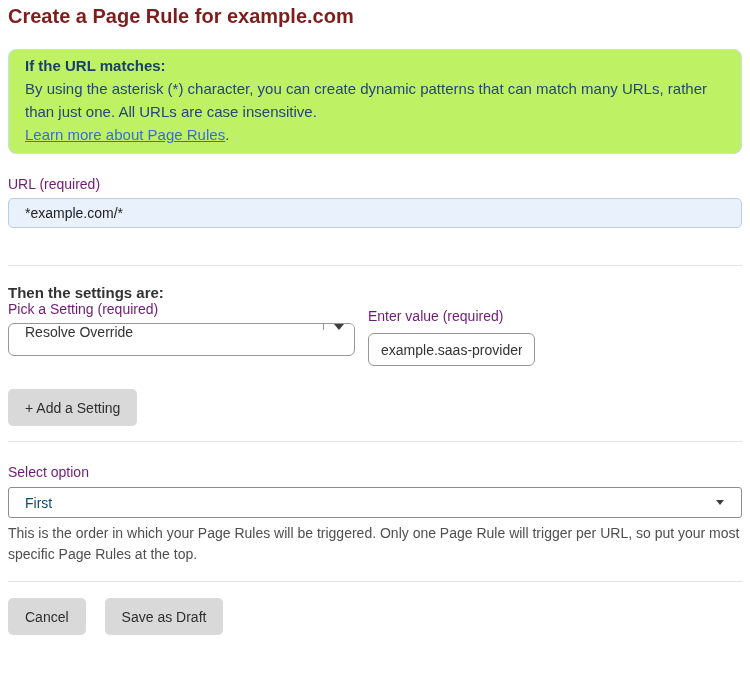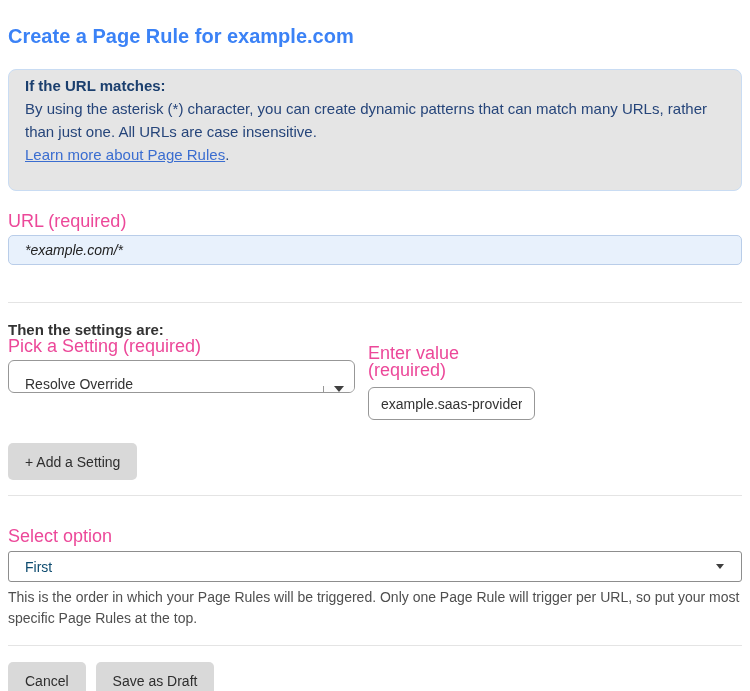--- a/index.html
+++ b/index.html
@@ -5,66 +5,65 @@
   * { box-sizing: border-box; margin: 0; padding: 0; }
   html, body { background: #ffffff; }
   body {
     width: 750px;
     font-family: "Liberation Sans", "DejaVu Sans", sans-serif;
     color: #333;
   }
   .container { width: 750px; padding: 0 8px 11px 8px; }
 
   .page-title {
-    margin-top: 25px;
+    margin-top: 5px;
     font-size: 20px;
     line-height: 22px;
     font-weight: bold;
-    color: #3b82f6;
+    color: #7f1d1d;
   }
 
   
   .info-box {
     margin-top: 22px;
-    background: #e5e5e5;
+    background: #bef264;
     border: 1px solid #c9dcf3;
     border-radius: 8px;
-    padding: 4px 16px 24px 16px;
+    padding: 4px 16px 7px 16px;
     font-size: 15px;
     line-height: 23px;
     color: #26457a;
   }
   .info-heading { font-weight: bold; color: #1b3f6e; }
   .info-body { color: #26457a; }
   .info-link { color: #3a6dd0; text-decoration: underline; cursor: pointer; }
   .info-link-suffix { color: #26457a; }
 
   
   .field-label {
     display: block;
-    font-size: 18px;
+    font-size: 14px;
     line-height: 17px;
-    color: #ec4899;
+    color: #701a75;
   }
 
   
   .url-label { margin-top: 22px; }
   .url-input {
     margin-top: 5px;
     width: 100%;
     height: 30px;
     background: #e8f1fc;
     border: 1px solid #b9cde9;
     border-radius: 5px;
     padding: 0 16px;
     font-family: inherit;
     font-size: 14px;
     color: #222;
     outline: none;
-    font-style: italic;
   }
 
   .divider { border: none; border-top: 1px solid #e4e4e4; height: 0; }
   .divider-1 { margin-top: 37px; }
   .divider-2 { margin-top: 15px; }
   .divider-3 { margin-top: 16px; }
 
   .section-heading {
     font-size: 15px;
     line-height: 16px;
@@ -81,21 +80,21 @@
   .col-label { margin-bottom: 5px; }
 
   .custom-select {
     margin-top: 3px;
     width: 100%;
     height: 33px;
     border: 1px solid #979797;
     border-radius: 6px;
     background: #fff;
     display: flex;
-    align-items: flex-end;
+    align-items: flex-start;
     cursor: pointer;
     overflow: hidden;
   }
   .custom-select .select-value {
     flex: 1;
     display: flex;
     align-items: center;
     padding-left: 16px;
     font-size: 14px;
     color: #333;
@@ -148,21 +147,21 @@
   .btn-primary {
     background: #1672e8;
     color: #ffffff;
     border-radius: 5px;
     height: 32px;
     padding: 0 17px;
   }
   .add-setting-btn { margin-top: 23px; }
 
   
-  .order-label { margin-top: 32px; }
+  .order-label { margin-top: 22px; }
   .order-select {
     margin-top: 6px;
     width: 100%;
     height: 31px;
     border: 1px solid #8d8d8d;
     border-radius: 3px;
     background: #fff;
     display: flex;
     align-items: center;
     justify-content: space-between;
@@ -178,21 +177,21 @@
   .helper-text {
     margin-top: 5px;
     font-size: 14px;
     line-height: 21px;
     color: #4f4f4f;
   }
 
   .footer-actions {
     margin-top: 16px;
     display: flex;
-    gap: 10px;
+    gap: 19px;
   }
 </style>
 </head>
 <body>
 
 <div class="container">
 
   <h1 class="page-title">Create a Page Rule for example.com</h1>
 
   <div class="info-box">

